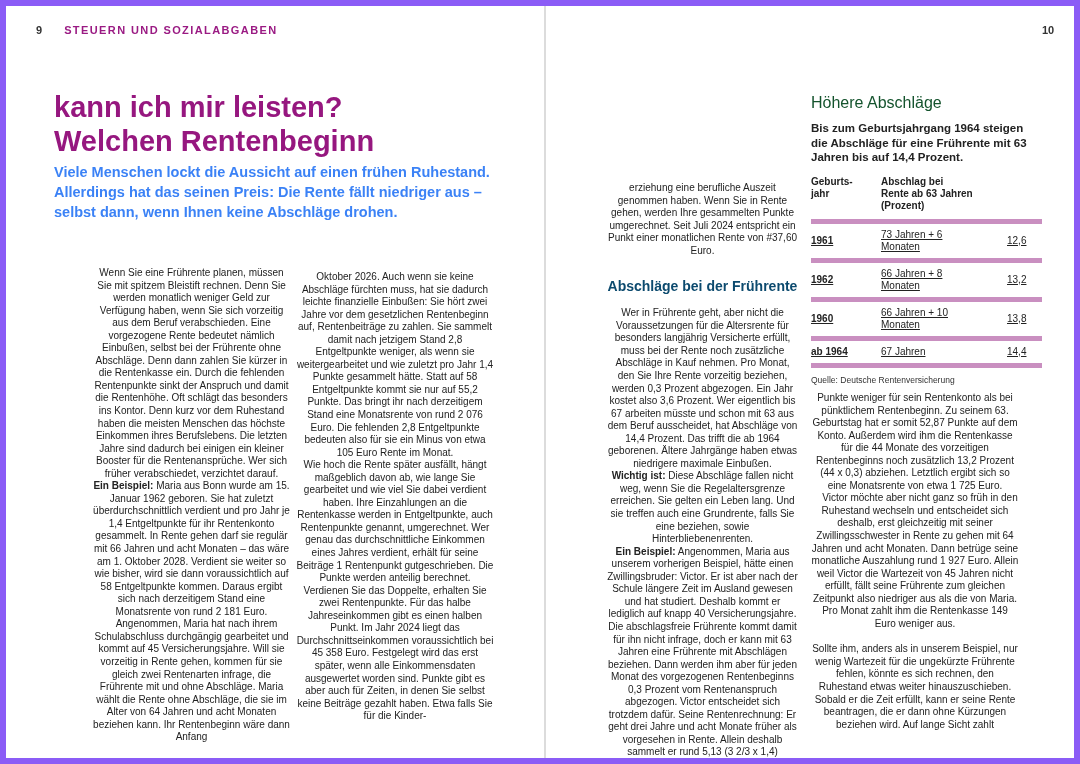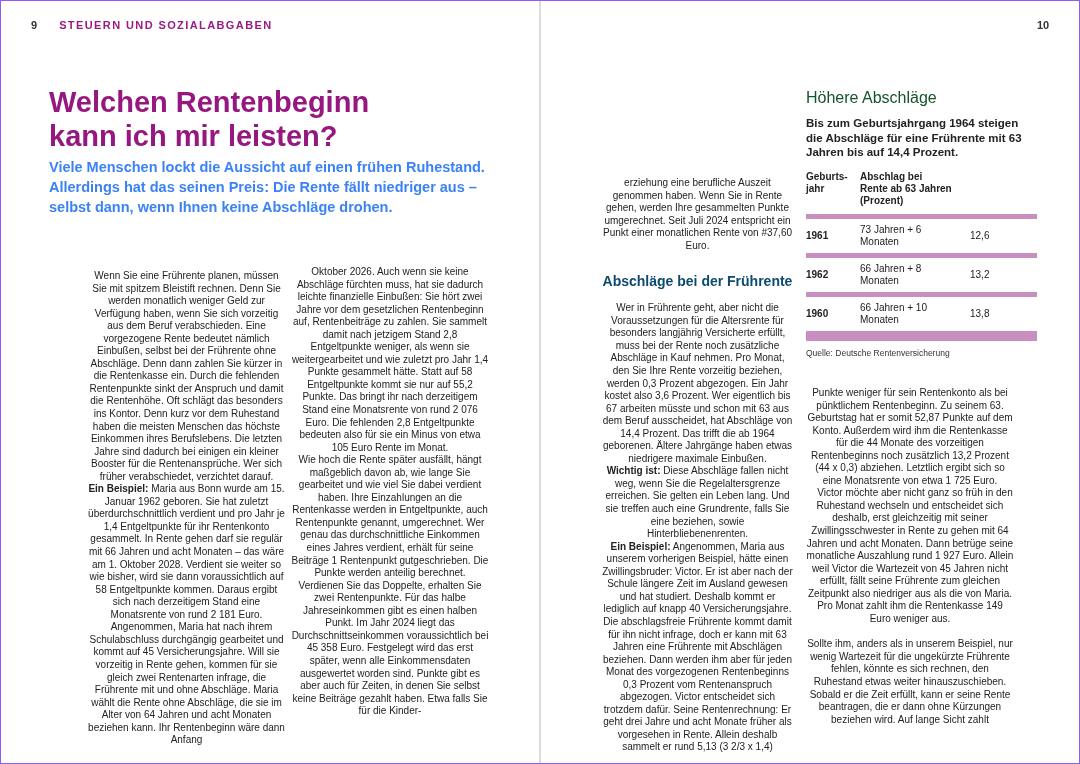--- a/index.html
+++ b/index.html
@@ -1,20 +1,20 @@
 <!DOCTYPE html>
 <html lang="de"><head>
 <meta charset="utf-8">
 <style>
   html,body{margin:0;padding:0;background:#f2f2f2;}
   .spread{
     position:relative;
     width:1080px;height:764px;
     background:#ffffff;
-    border:1px solid #8b5cf6;
+    border:6px solid #8b5cf6;
     box-sizing:border-box;
     font-family:"Liberation Sans", sans-serif;
     color:#222;
     overflow:hidden;
   }
   .divider{position:absolute;left:538px;top:0;width:2px;height:764px;background:#dcdcdc;}
 
   
   .runhead{position:absolute;top:18px;font-size:11px;font-weight:bold;}
   .runhead-left{left:30px;color:#333;}
@@ -29,52 +29,52 @@
 
   
   .col{position:absolute;font-size:10px;line-height:12.55px;color:#222;text-align:center;margin-top:28px;}
   .col p{margin:0;}
   .col .indent{text-indent:10px;}
   .col .gap-before{margin-top:13px;}
   .col-heading{font-weight:bold;font-size:14px;line-height:17px;color:#0c4a6e;margin:17px 0 10px;}
   .col-heading.tall{margin:21px 0 12px;}
   .lead{font-weight:bold;}
 
-  .col1{left:87px;top:241px;width:197px;}
+  .col1{left:87px;top:233px;width:197px;}
   .col2{left:290px;top:237px;width:198px;}
   .col3{left:601px;top:148px;width:191px;}
   .col4{left:805px;top:358px;width:208px;}
 
   
   .sidebar{position:absolute;left:805px;top:88px;width:231px;}
   .sb-title{font-size:16px;font-weight:normal;color:#14532d;margin:0 0 9px;}
   .sb-sub{font-size:11.5px;font-weight:bold;line-height:14.5px;margin:0 0 11px;color:#222;}
-  .sb-head,.sb-row{display:grid;grid-template-columns:46px 102px 1fr;column-gap:8px;}
+  .sb-head,.sb-row{display:grid;grid-template-columns:46px 102px 1fr;column-gap:24px;}
   .sb-head{font-size:10px;font-weight:bold;line-height:12px;margin-bottom:7px;}
   .sb-head > div{white-space:pre-line;}
   .sb-bar{height:5px;background:#c98fc0;}
-  .sb-row{font-size:10px;line-height:12px;padding:5px 0;align-items:center;}
+  .sb-row{font-size:10px;line-height:12px;padding:5px 0;align-items:center;text-decoration:underline;}
   .sb-row .year{font-weight:bold;}
   .sb-source{font-size:8.5px;color:#333;margin-top:7px;}
 </style>
 </head>
 <body>
 
 <div class="spread">
 
   <div class="divider"></div>
 
   <div class="runhead runhead-left">
     <span>9</span><span class="section-label">STEUERN UND SOZIALABGABEN</span>
   </div>
   <div class="runhead runhead-right">10</div>
 
   <div class="title">
+    <div>kann ich mir leisten?</div>
     <div>Welchen Rentenbeginn</div>
-    <div>kann ich mir leisten?</div>
   </div>
   <div class="intro">Viele Menschen lockt die Aussicht auf einen frühen Ruhestand. Allerdings hat das seinen Preis: Die Rente fällt niedriger aus – selbst dann, wenn Ihnen keine Abschläge drohen.</div>
 
   <div class="col col1">
     <p>Wenn Sie eine Frührente planen, müssen Sie mit spitzem Bleistift rechnen. Denn Sie werden monatlich weniger Geld zur Verfügung haben, wenn Sie sich vorzeitig aus dem Beruf verabschieden. Eine vorgezogene Rente bedeutet nämlich Einbußen, selbst bei der Frührente ohne Abschläge. Denn dann zahlen Sie kürzer in die Rentenkasse ein. Durch die fehlenden Rentenpunkte sinkt der Anspruch und damit die Rentenhöhe. Oft schlägt das besonders ins Kontor. Denn kurz vor dem Ruhestand haben die meisten Menschen das höchste Einkommen ihres Berufslebens. Die letzten Jahre sind dadurch bei einigen ein kleiner Booster für die Rentenansprüche. Wer sich früher verabschiedet, verzichtet darauf.</p>
     <p><span class="lead">Ein Beispiel:</span><span> Maria aus Bonn wurde am 15. Januar 1962 geboren. Sie hat zuletzt überdurchschnittlich verdient und pro Jahr je 1,4 Entgeltpunkte für ihr Rentenkonto gesammelt. In Rente gehen darf sie regulär mit 66 Jahren und acht Monaten – das wäre am 1. Oktober 2028. Verdient sie weiter so wie bisher, wird sie dann voraussichtlich auf 58 Entgeltpunkte kommen. Daraus ergibt sich nach derzeitigem Stand eine Monatsrente von rund 2 181 Euro.</span></p>
     <p class="indent">Angenommen, Maria hat nach ihrem Schulabschluss durchgängig gearbeitet und kommt auf 45 Versicherungsjahre. Will sie vorzeitig in Rente gehen, kommen für sie gleich zwei Rentenarten infrage, die Frührente mit und ohne Abschläge. Maria wählt die Rente ohne Abschläge, die sie im Alter von 64 Jahren und acht Monaten beziehen kann. Ihr Rentenbeginn wäre dann Anfang</p>
   </div>
 
   <div class="col col2">
@@ -114,20 +114,25 @@
       <div>66 Jahren + 8 Monaten</div>
       <div>13,2</div>
     </div>
     <div class="sb-bar"></div>
     <div class="sb-row">
       <div class="year">1960</div>
       <div>66 Jahren + 10 Monaten</div>
       <div>13,8</div>
     </div>
     <div class="sb-bar"></div>
+    <div class="sb-row">
+      <div class="year">ab 1964</div>
+      <div>67 Jahren</div>
+      <div>14,4</div>
+    </div>
     <div class="sb-bar"></div>
 
     <div class="sb-source">Quelle: Deutsche Rentenversicherung</div>
   </div>
 
   <div class="col col4">
     <p>Punkte weniger für sein Rentenkonto als bei pünktlichem Rentenbeginn. Zu seinem 63. Geburtstag hat er somit 52,87 Punkte auf dem Konto. Außerdem wird ihm die Rentenkasse für die 44 Monate des vorzeitigen Rentenbeginns noch zusätzlich 13,2 Prozent (44 x 0,3) abziehen. Letztlich ergibt sich so eine Monatsrente von etwa 1 725 Euro.</p>
     <p class="indent">Victor möchte aber nicht ganz so früh in den Ruhestand wechseln und entscheidet sich deshalb, erst gleichzeitig mit seiner Zwillingsschwester in Rente zu gehen mit 64 Jahren und acht Monaten. Dann betrüge seine monatliche Auszahlung rund 1 927 Euro. Allein weil Victor die Wartezeit von 45 Jahren nicht erfüllt, fällt seine Frührente zum gleichen Zeitpunkt also niedriger aus als die von Maria. Pro Monat zahlt ihm die Rentenkasse 149 Euro weniger aus.</p>
     <p class="gap-before">Sollte ihm, anders als in unserem Beispiel, nur wenig Wartezeit für die ungekürzte Frührente fehlen, könnte es sich rechnen, den Ruhestand etwas weiter hinauszuschieben. Sobald er die Zeit erfüllt, kann er seine Rente beantragen, die er dann ohne Kürzungen beziehen wird. Auf lange Sicht zahlt</p>
   </div>

